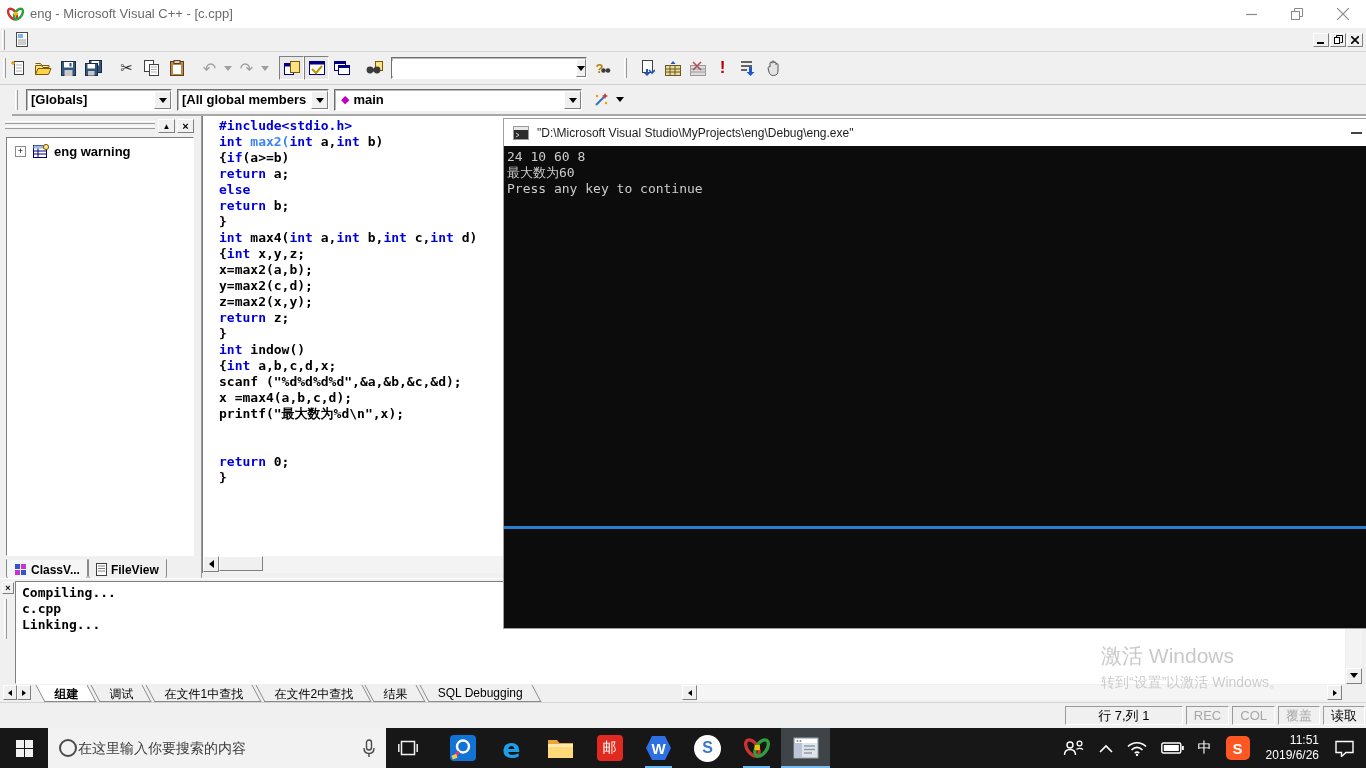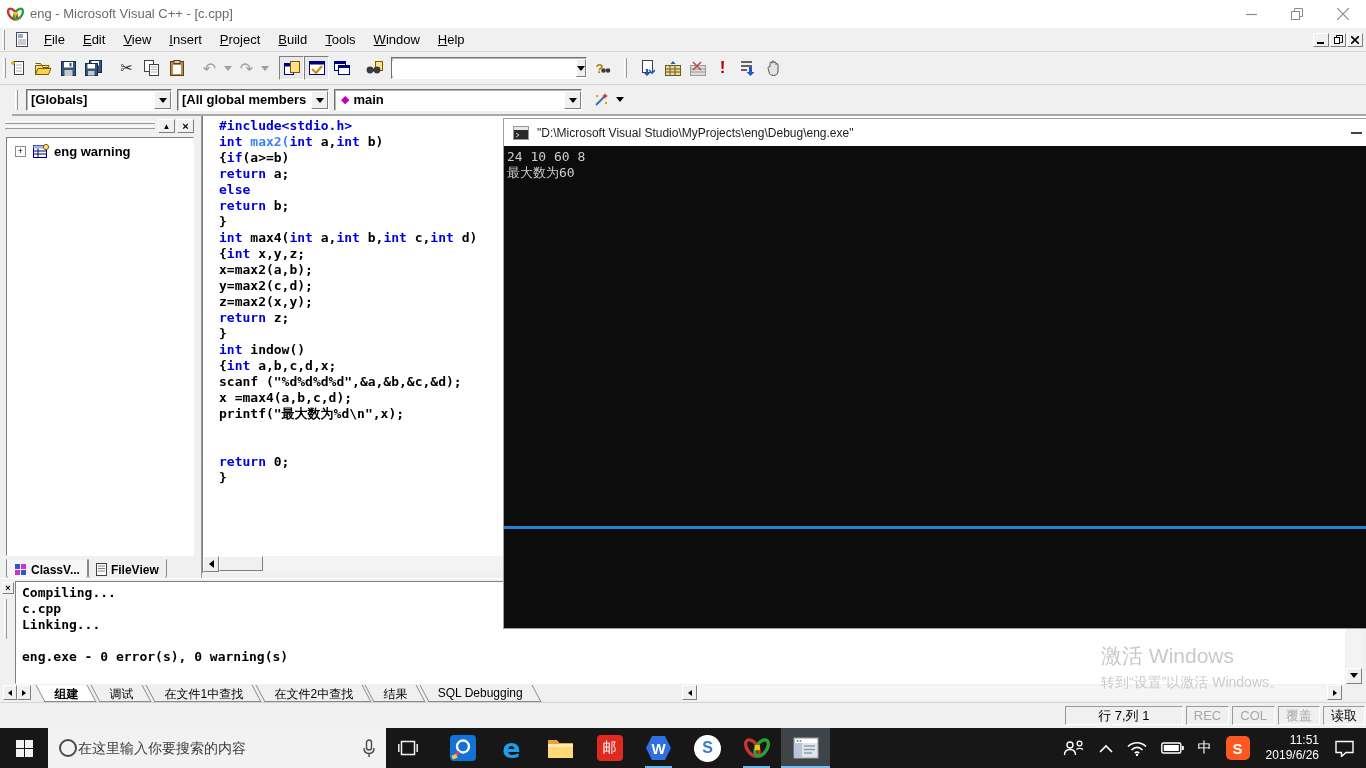--- a/index.html
+++ b/index.html
@@ -128,31 +128,20 @@
 
   <div class="abs" id="menubar">
     <div class="grip" style="margin:0 4px 0 2px"></div>
     <svg width="14" height="15" style="margin:0 6px">
       <rect x="1.5" y="0.5" width="11" height="14" fill="#fff" stroke="#4a4a4a"></rect>
       <rect x="3" y="2" width="5" height="4" fill="#7fb2e5"></rect>
       <line x1="3" y1="8" x2="11" y2="8" stroke="#9a9a9a"></line>
         <line x1="3" y1="10" x2="11" y2="10" stroke="#9a9a9a"></line>
         <line x1="3" y1="12" x2="11" y2="12" stroke="#9a9a9a"></line>
     </svg>
-    <div style="display:flex">
-        <span class="menu-item"><u>F</u>ile</span>
-        <span class="menu-item"><u>E</u>dit</span>
-        <span class="menu-item"><u>V</u>iew</span>
-        <span class="menu-item"><u>I</u>nsert</span>
-        <span class="menu-item"><u>P</u>roject</span>
-        <span class="menu-item"><u>B</u>uild</span>
-        <span class="menu-item"><u>T</u>ools</span>
-        <span class="menu-item"><u>W</u>indow</span>
-        <span class="menu-item"><u>H</u>elp</span>
-      </div>
     <div style="margin-left:auto;display:flex;padding-right:3px">
       <div class="mdi-btn raised">
           <svg width="8" height="8">
             <line x1="0" y1="7" x2="7" y2="7" stroke="#000" stroke-width="2"></line>
           </svg>
         </div>
       <div class="mdi-btn raised">
           <svg width="9" height="9">
             <rect x="0.5" y="2.5" width="5" height="6" fill="#fff" stroke="#000"></rect>
             <path d="M2.5 2.5v-2h6v7h-2" fill="none" stroke="#000"></path>
@@ -444,21 +433,20 @@
   <div class="abs" id="output">
     <div class="abs raised" style="left:2px;top:3px;width:12px;height:12px;display:flex;align-items:center;justify-content:center;font-size:9px;font-weight:bold">
         <span>×</span>
       </div>
     <div class="abs" style="left:4px;top:20px;width:3px;height:40px;border-left:1px solid #fff;border-right:1px solid #9a9a9a"></div>
     <div id="out-text">
         <div>Compiling...</div>
         <div>c.cpp</div>
         <div>Linking...</div>
         <div>&nbsp;</div>
-        <div>eng.exe - 0 error(s), 0 warning(s)</div>
       </div>
     <div id="out-vscroll">
       <div class="sb-btn raised abs" style="left:0;bottom:0">
           <div class="tri-d" style="margin-top:2px"></div>
         </div>
     </div>
     <div class="otabs-row">
       <div class="sb-btn raised" style="width:14px;height:15px;margin-left:3px">
           <div class="tri-l" style="border-width:3.5px;border-right-width:4.5px"></div>
         </div>
@@ -504,20 +492,21 @@
         <rect x="0.5" y="0.5" width="15" height="13" fill="#2b2b2b" stroke="#9a9a9a"></rect>
         <rect x="1" y="1" width="14" height="3" fill="#e8e8e8"></rect>
         <path d="M3 7l3 2-3 2" stroke="#d0d0d0" fill="none"></path>
       </svg>
       <span class="ct">"D:\Microsoft Visual Studio\MyProjects\eng\Debug\eng.exe"</span>
       <div class="con-min"></div>
     </div>
     <div id="console-body">
         <div>24 10 60 8</div>
         <div>最大数为60</div>
+        <div>Press any key to continue</div>
       </div>
     <div id="console-accent"></div>
   </div>
 
   <div class="abs" id="taskbar">
     <div id="start-btn">
       <svg width="17" height="17">
         <rect x="0" y="0" width="8" height="8" fill="#f2f2f2"></rect>
           <rect x="9" y="0" width="8" height="8" fill="#f2f2f2"></rect>
         <rect x="0" y="9" width="8" height="8" fill="#f2f2f2"></rect>

